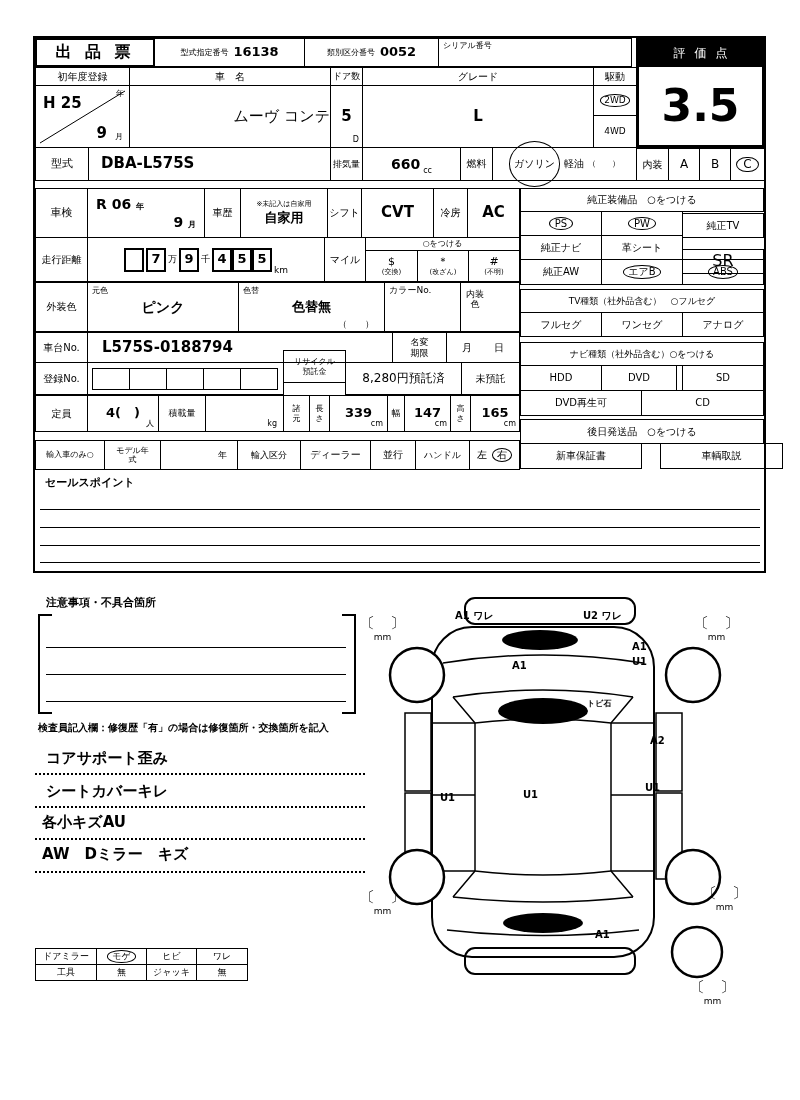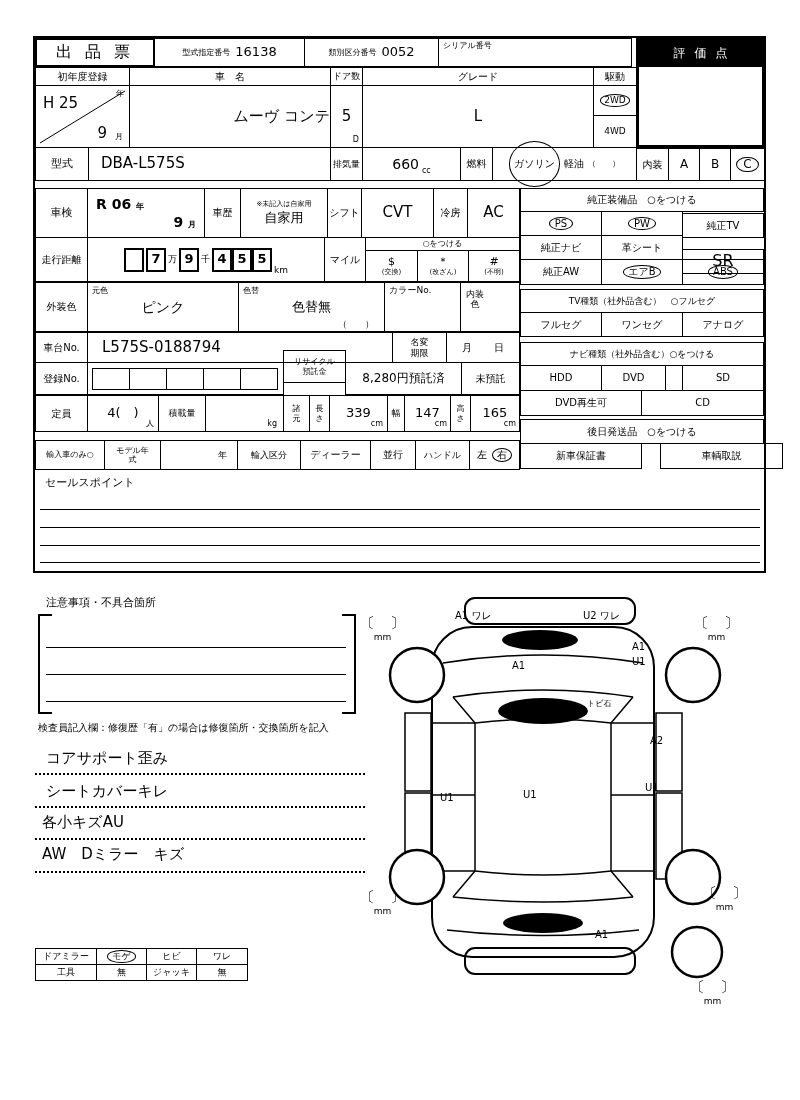--- a/index.html
+++ b/index.html
@@ -2,21 +2,21 @@
 <html><head>
 <meta charset="utf-8">
 <style>
   * { margin:0; padding:0; box-sizing:border-box; }
   html,body { width:800px; height:1100px; background:#fff; color:#000;
     font-family:"DejaVu Sans","Liberation Sans",sans-serif; position:relative; }
   .c { position:absolute; border:1px solid #000; display:flex; align-items:center;
        justify-content:center; text-align:center; line-height:1.15; }
   .t { position:absolute; line-height:1.15; }
   .tl { align-items:flex-start; justify-content:flex-start; text-align:left; padding:2px 4px; }
-  .b { font-weight:normal; }
+  .b { font-weight:bold; }
   .oval { display:inline-block; border:1.5px solid #000; border-radius:50%; padding:0 6px; }
   .oval-s { display:inline-block; border:1px solid #000; border-radius:50%; padding:0 4px; }
   .line { position:absolute; border-top:1px solid #000; }
   .dot { position:absolute; border-bottom:2px dotted #000; }
   .obox { border:2px solid #000; width:20px; height:24px; display:flex; align-items:center;
           justify-content:center; font-size:13px; font-weight:bold; background:#fff; }
   .rbox { border:1px solid #000; width:38px; height:22px; margin-left:-1px; }
   .bracket { position:absolute; display:flex; flex-direction:column; align-items:center; line-height:1; }
   .bracket .g { font-size:15px; }
   .bracket .u { font-size:9px; margin-top:2px; }
@@ -41,20 +41,21 @@
   <span class="b" style="font-size:13px">0052</span>
 </div>
 <div class="c tl" style="left:438px;top:38px;width:194px;height:29px">
   <span class="sub">シリアル番号</span>
 </div>
 
 <div class="t" style="left:636px;top:38px;width:129px;height:110px;border:3px solid #000">
   <div style="height:26px;background:#000;color:#fff;display:flex;align-items:center;justify-content:center;font-size:12px;letter-spacing:9px;text-indent:9px">
       <span>評価点</span>
     </div>
+  <div style="height:78px;display:flex;align-items:center;justify-content:center;font-size:44px;font-weight:600">3.5</div>
 </div>
 
 <div class="c" style="left:636px;top:148px;width:33px;height:33px;font-size:10px">
     <span>内装</span>
   </div>
 <div class="c" style="left:668px;top:148px;width:32px;height:33px;font-size:12px">
     <span>A</span>
   </div>
 <div class="c" style="left:699px;top:148px;width:32px;height:33px;font-size:12px">
     <span>B</span>
@@ -347,21 +348,21 @@
 <div class="c" style="left:682px;top:312px;width:82px;height:25px;font-size:10px">
     <span>アナログ</span>
   </div>
 
 <div class="c" style="left:520px;top:342px;width:244px;height:24px;font-size:9px">
     <span>ナビ種類（社外品含む）○をつける</span>
   </div>
 <div class="c" style="left:520px;top:365px;width:82px;height:26px;font-size:10px">
     <span>HDD</span>
   </div>
-<div class="c" style="left:601px;top:365px;width:65px;height:26px;font-size:10px">
+<div class="c" style="left:601px;top:365px;width:76px;height:26px;font-size:10px">
     <span>DVD</span>
   </div>
 <div class="c" style="left:682px;top:365px;width:82px;height:26px;font-size:10px">
     <span>SD</span>
   </div>
 <div class="c" style="left:520px;top:390px;width:122px;height:26px;font-size:10px">
     <span>DVD再生可</span>
   </div>
 <div class="c" style="left:641px;top:390px;width:123px;height:26px;font-size:10px">
     <span>CD</span>

